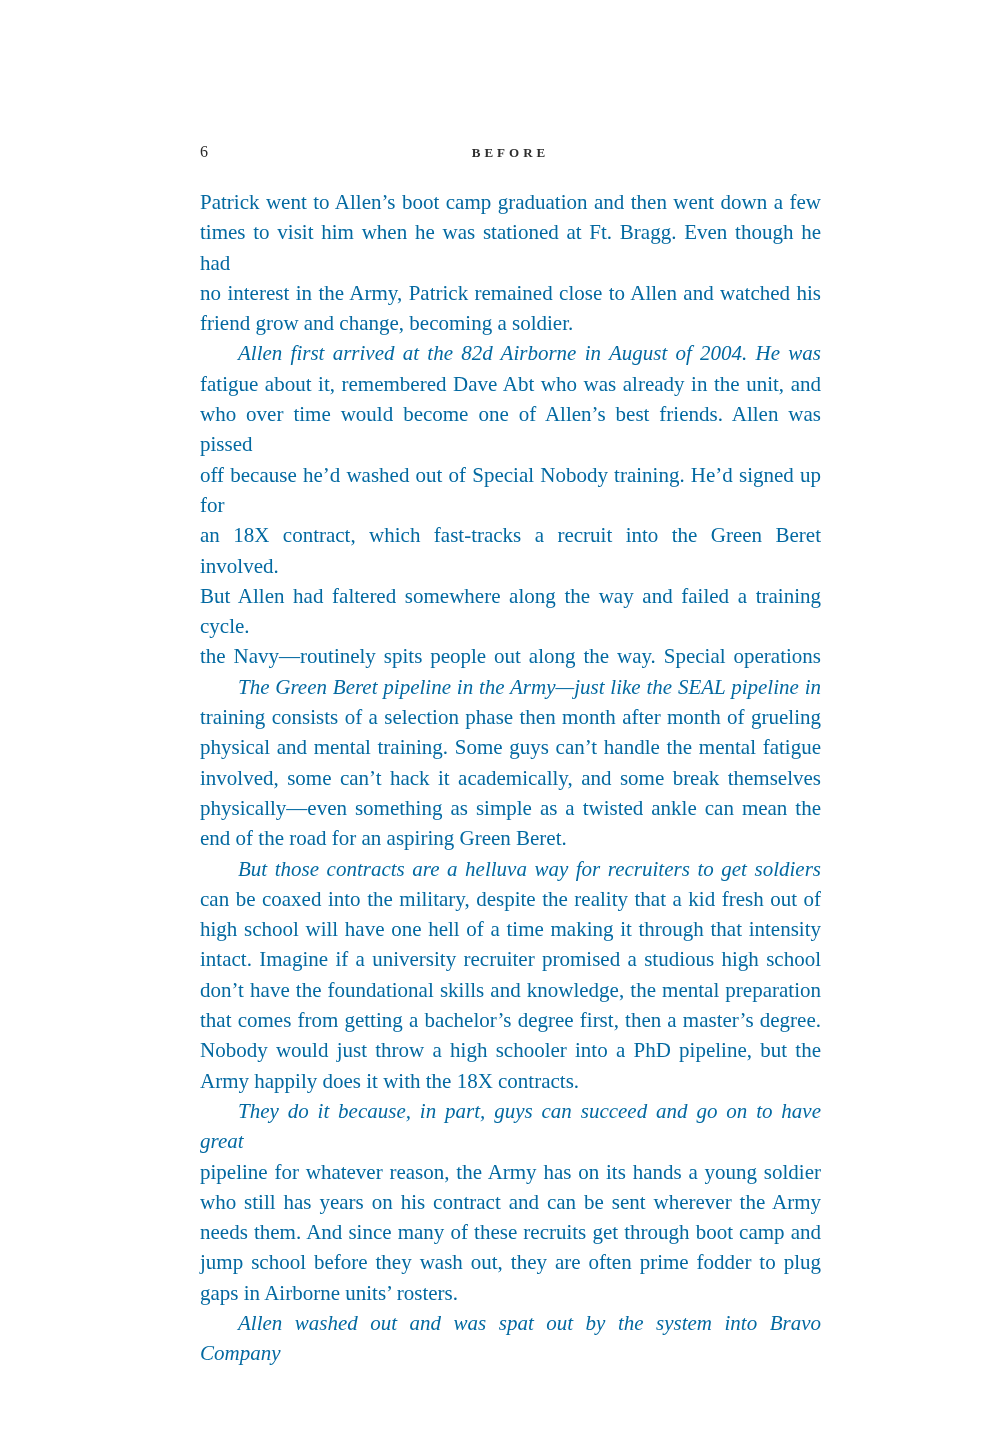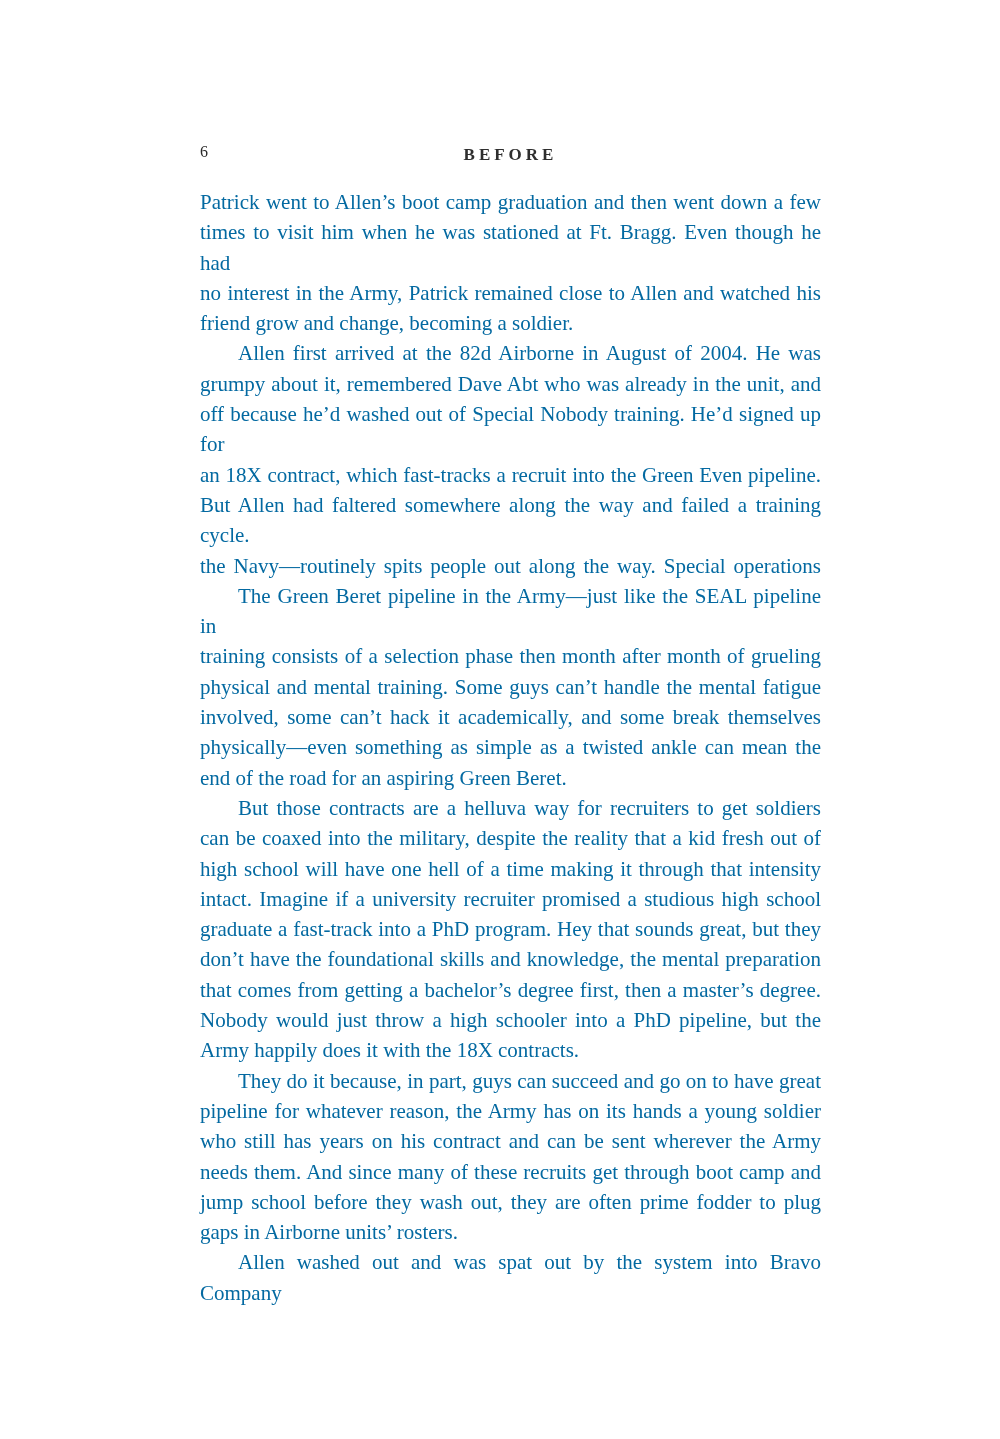--- a/index.html
+++ b/index.html
@@ -29,21 +29,21 @@
   }
   .folio {
     position: absolute;
     left: 0;
     top: 0;
     font-size: 16px;
     color: #2a2a2a;
   }
   .head-title {
     text-align: center;
-    font-size: 17px;
+    font-size: 13px;
     letter-spacing: 4px;
     font-weight: bold;
     color: #2e2e2e;
     padding-top: 2px;
   }
   .body-text {
     font-size: 21px;
     line-height: 30.3px;
   }
   .para { margin: 0; }
@@ -51,60 +51,61 @@
     text-align: justify;
     text-align-last: justify;
     white-space: normal;
     color: #0369a1;
   }
   .line.last {
     text-align-last: left;
   }
   .line.first-indent {
     text-indent: 38px;
+    font-style: italic;
   }
 </style>
 </head>
 <body>
 
 <div class="page">
   <div class="content">
     <div class="running-head">
       <span class="folio">6</span>
       <div class="head-title">BEFORE</div>
     </div>
     <div class="body-text">
         <div class="para">
           <div class="line">Patrick went to Allen’s boot camp graduation and then went down a few</div>
           <div class="line">times to visit him when he was stationed at Ft. Bragg. Even though he had</div>
           <div class="line">no interest in the Army, Patrick remained close to Allen and watched his</div>
           <div class="line last">friend grow and change, becoming a soldier.</div>
         </div>
         <div class="para">
           <div class="line first-indent">Allen first arrived at the 82d Airborne in August of 2004. He was</div>
-          <div class="line">grumpy about it, remembered Dave Abt who was already in the unit, and</div>
+          <div class="line">fatigue about it, remembered Dave Abt who was already in the unit, and</div>
+          <div class="line">who over time would become one of Allen’s best friends. Allen was pissed</div>
           <div class="line">off because he’d washed out of Special Nobody training. He’d signed up for</div>
-          <div class="line">an 18X contract, which fast-tracks a recruit into the Green Even pipeline.</div>
+          <div class="line">an 18X contract, which fast-tracks a recruit into the Green Beret involved.</div>
           <div class="line last">But Allen had faltered somewhere along the way and failed a training cycle.</div>
         </div>
         <div class="para">
           <div class="line">the Navy—routinely spits people out along the way. Special operations</div>
           <div class="line first-indent">The Green Beret pipeline in the Army—just like the SEAL pipeline in</div>
           <div class="line">training consists of a selection phase then month after month of grueling</div>
           <div class="line">physical and mental training. Some guys can’t handle the mental fatigue</div>
           <div class="line">involved, some can’t hack it academically, and some break themselves</div>
           <div class="line">physically—even something as simple as a twisted ankle can mean the</div>
           <div class="line last">end of the road for an aspiring Green Beret.</div>
         </div>
         <div class="para">
           <div class="line first-indent">But those contracts are a helluva way for recruiters to get soldiers</div>
           <div class="line">can be coaxed into the military, despite the reality that a kid fresh out of</div>
           <div class="line">high school will have one hell of a time making it through that intensity</div>
           <div class="line">intact. Imagine if a university recruiter promised a studious high school</div>
-          <div class="line">graduate a fast-track into a PhD program. Hey that sounds great, but they</div>
           <div class="line">don’t have the foundational skills and knowledge, the mental preparation</div>
           <div class="line">that comes from getting a bachelor’s degree first, then a master’s degree.</div>
           <div class="line">Nobody would just throw a high schooler into a PhD pipeline, but the</div>
           <div class="line last">Army happily does it with the 18X contracts.</div>
         </div>
         <div class="para">
           <div class="line first-indent">They do it because, in part, guys can succeed and go on to have great</div>
           <div class="line">pipeline for whatever reason, the Army has on its hands a young soldier</div>
           <div class="line">who still has years on his contract and can be sent wherever the Army</div>
           <div class="line">needs them. And since many of these recruits get through boot camp and</div>

